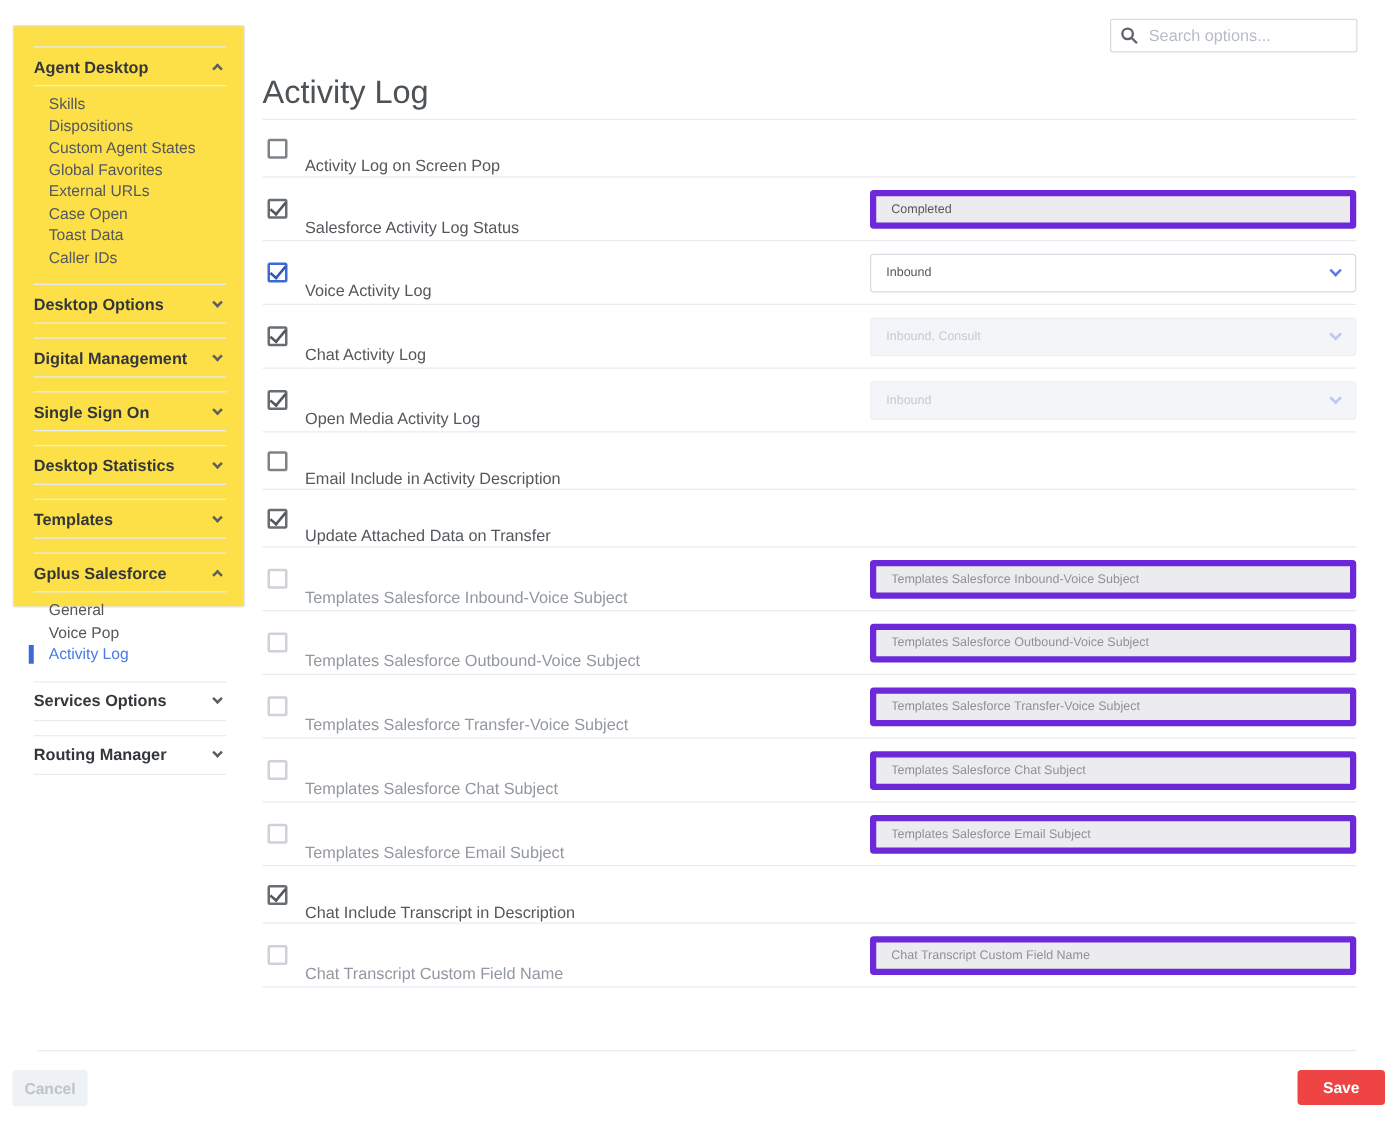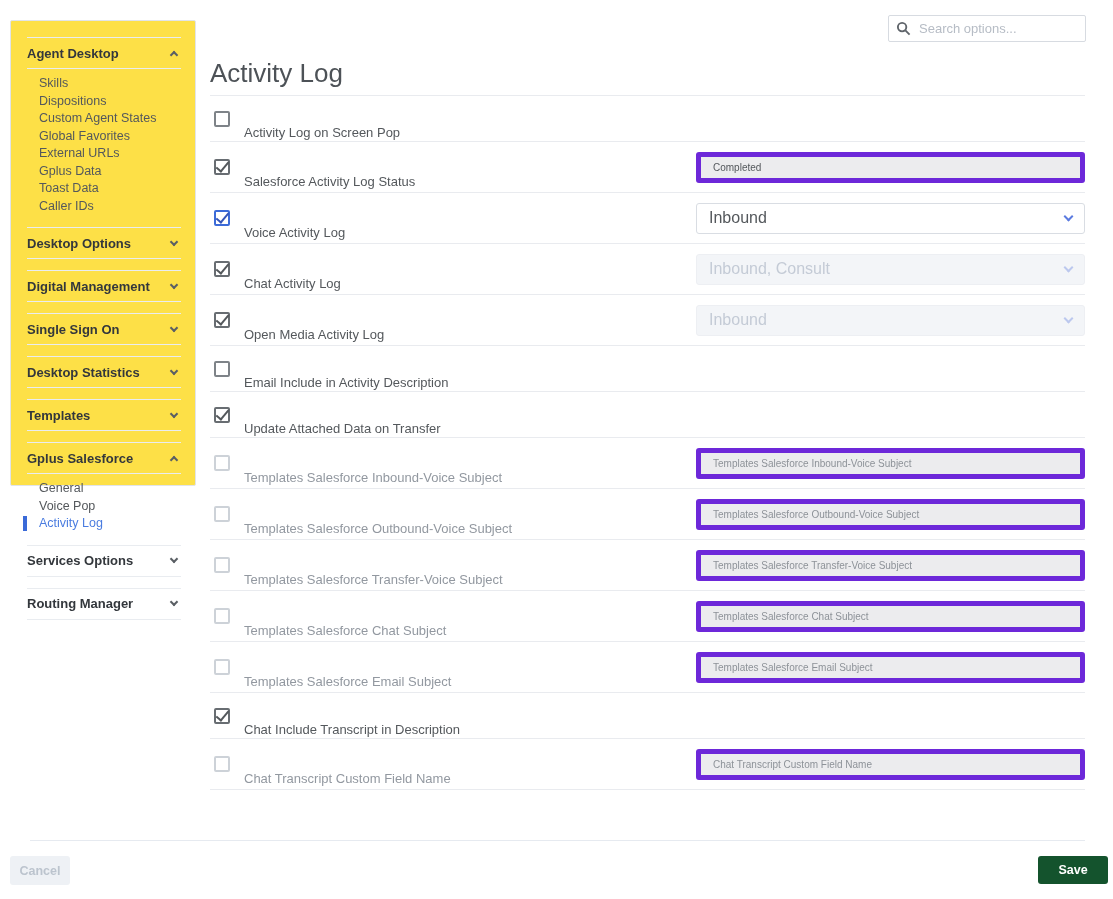--- a/index.html
+++ b/index.html
@@ -56,56 +56,56 @@
   .cb[data-state="checked-blue"]::after { content:""; position:absolute; left:3px;
     top:-2px; width:5px; height:11px; border-right:2px solid #3555b8;
     border-bottom:2px solid #3555b8; transform:rotate(40deg); }
 
   .ctl { margin-left:auto; }
   .txt { width:389px; height:31px; border:5px solid #6d28d9; background:#ececee;
     border-radius:3px; padding:0 12px; font-size:10px; color:#54585c; outline:none; }
   .txt::placeholder { color:#8d9298; opacity:1; }
   .sel { width:389px; height:31px; border:1px solid #d9dde3; border-radius:3px;
     background:#fff; display:flex; align-items:center; padding:0 12px;
-    font-size:16px; color:#54585c; cursor:pointer; }
+    font-size:10px; color:#54585c; cursor:pointer; }
   .sel .chev { width:7px; height:7px; border-right:2px solid #5b7be0;
     border-bottom:2px solid #5b7be0; transform:rotate(45deg); margin-left:auto;
     margin-top:-4px; flex:none; }
   .sel.disabled { background:#f3f5f8; border-color:#edeff3; color:#c4cbd6; cursor:default; }
   .sel.disabled .chev { border-color:#bcc8ee; }
 
   
   .footer-hr { position:absolute; left:30px; top:840px; width:1055px;
     border:none; border-top:1px solid #e6eaf0; }
   .btn-cancel { position:absolute; left:10px; top:856px; width:60px; height:29px;
     background:#eef1f5; color:#bcc4ce; border:none; border-radius:3px;
     font-size:12.5px; font-weight:bold; font-family:inherit; }
   .btn-save { position:absolute; left:1038px; top:856px; width:70px; height:28px;
-    background:#14532d; color:#ffffff; border:none; border-radius:3px;
+    background:#ef4444; color:#ffffff; border:none; border-radius:3px;
     font-size:12.5px; font-weight:bold; font-family:inherit; cursor:pointer; }
 </style>
 </head>
 <body>
 
 <nav class="sidebar">
 
   <div class="sec">
     <hr class="shr">
     <div class="shead">
       <span class="st">Agent Desktop</span>
       <span class="car up"></span>
     </div>
     <hr class="shr">
     <ul class="sitems">
       <li>Skills</li>
       <li>Dispositions</li>
       <li>Custom Agent States</li>
       <li>Global Favorites</li>
       <li>External URLs</li>
-      <li>Gplus Data</li>
+      <li>Case Open</li>
       <li>Toast Data</li>
       <li>Caller IDs</li>
     </ul>
   </div>
 
   <div class="sec collapsed">
     <hr class="shr">
     <div class="shead">
       <span class="st">Desktop Options</span>
       <span class="car down"></span>

